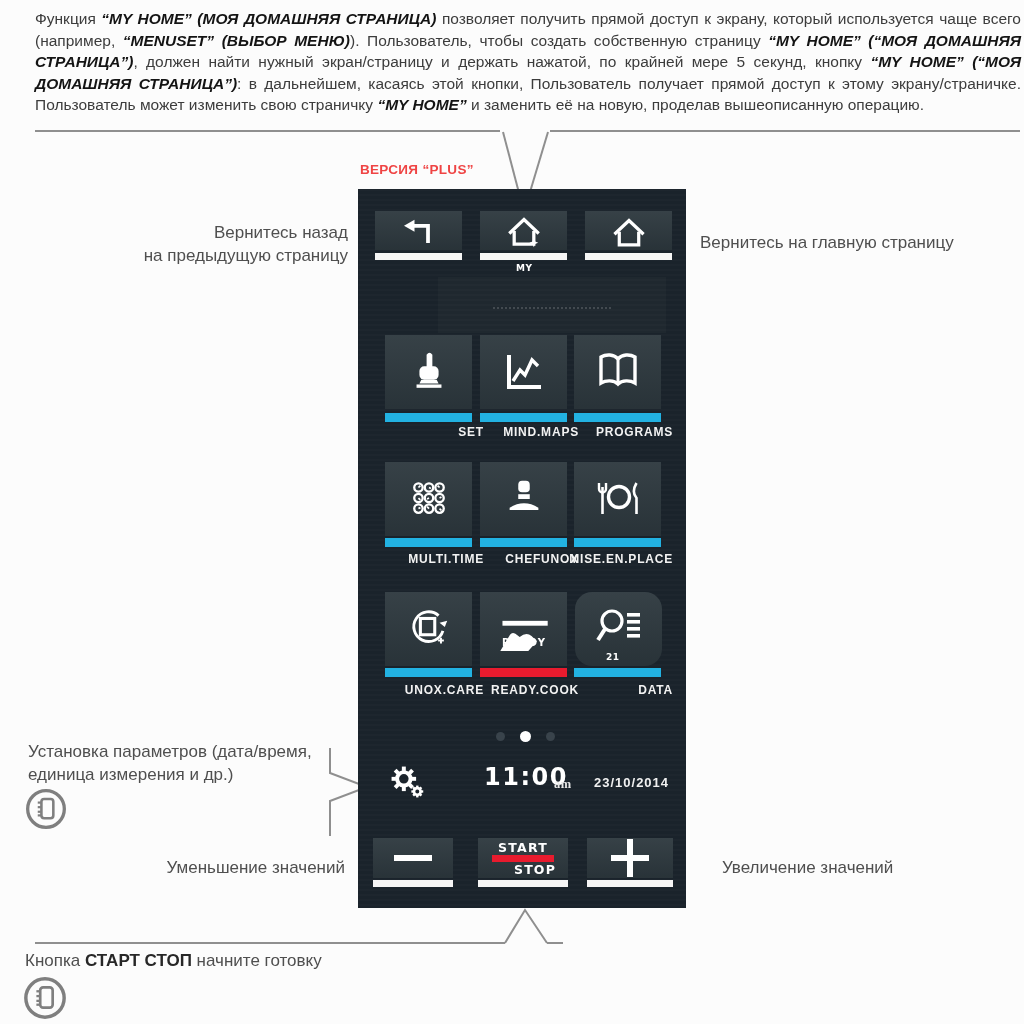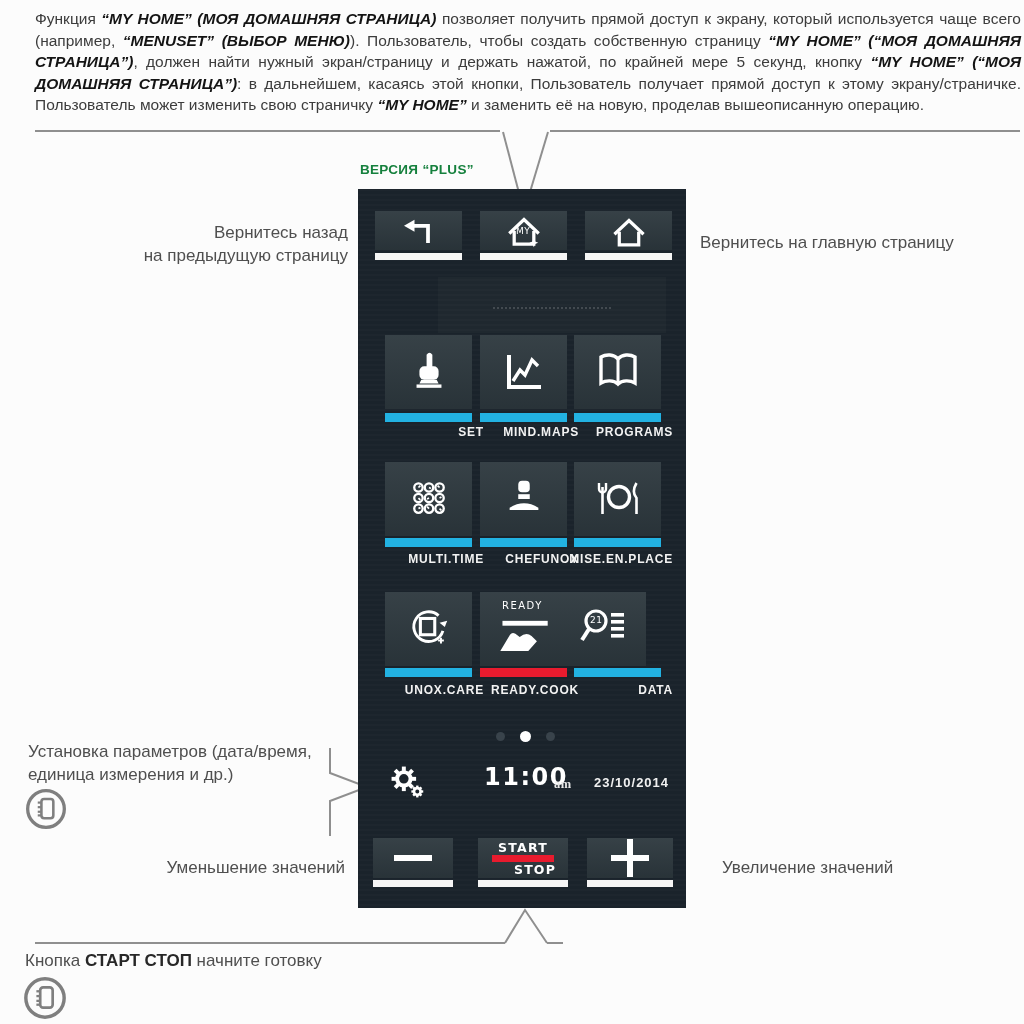--- a/index.html
+++ b/index.html
@@ -4,42 +4,42 @@
 <style>
   html,body{margin:0;padding:0;}
   body{width:1024px;height:1024px;background:#fcfcfc;font-family:"Liberation Sans",sans-serif;position:relative;overflow:hidden;}
   .abs{position:absolute;}
   
   #intro{left:35px;top:8px;width:986px;font-size:15.5px;line-height:21.5px;color:#3c3c3c;text-align:justify;}
   #intro b{color:#141414;font-weight:700;font-style:italic;}
   
   .ann{font-size:17px;color:#4f4f4f;line-height:23px;white-space:pre-line;}
   .ann.r{text-align:right;}
-  #version-label{left:360px;top:162px;font-size:13.5px;font-weight:700;color:#15803d;letter-spacing:.3px;}
+  #version-label{left:360px;top:162px;font-size:13.5px;font-weight:700;color:#ef4444;letter-spacing:.3px;}
   
   #lines{left:0;top:0;pointer-events:none;}
   
   #panel{left:358px;top:189px;width:328px;height:719px;background:#1a232b;
     background-image:repeating-linear-gradient(180deg,rgba(255,255,255,.016) 0 2px,transparent 2px 5px);}
   .pbtn{background:#2c373d;background-image:linear-gradient(180deg,rgba(255,255,255,.05),rgba(0,0,0,.08));cursor:pointer;}
   .wbar{background:#f5f5f5;height:7px;}
   .tile{width:87px;height:74px;background:#2c373d;background-image:linear-gradient(180deg,rgba(255,255,255,.05),rgba(0,0,0,.08));display:flex;align-items:center;justify-content:center;cursor:pointer;}
   .tbar{width:87px;height:9px;}
   .cyan{background:#22b2e2;}
   .red{background:#e81b2e;}
   .tlabel{width:110px;text-align:right;font-size:12px;font-weight:700;letter-spacing:.8px;color:#f2f2f2;}
   .ticon{display:block;}
   .ghost-dots{border-top:2px dotted rgba(255,255,255,.16);}
   .dot{border-radius:50%;background:#39434b;}
   .dot.active{background:#fff;}
   #time-text{font-size:24px;font-weight:700;letter-spacing:1.5px;color:#fff;font-family:"DejaVu Sans",sans-serif;}
   #meridiem-text{font-size:12.5px;font-weight:700;color:#e8e8e8;letter-spacing:.5px;font-family:Liberation Serif, serif;}
   #date-text{font-size:13px;font-weight:700;color:#f0f0f0;letter-spacing:1px;}
   .bb-label{font-size:12.5px;font-weight:700;letter-spacing:1.2px;color:#fff;text-align:center;line-height:13px;font-family:"DejaVu Sans",sans-serif;}
-  .icon-text{position:absolute;color:#fff;font-weight:400;font-family:"DejaVu Sans",sans-serif;}
+  .icon-text{position:absolute;color:#fff;font-weight:700;font-family:"DejaVu Sans",sans-serif;margin-top:37px;}
   .note{font-size:17px;color:#4f4f4f;}
   .note b{color:#272727;}
 </style>
 </head>
 <body>
 
 <div class="abs" id="intro"><span>Функция </span><b>“MY HOME” (МОЯ ДОМАШНЯЯ СТРАНИЦА)</b><span> позволяет получить прямой доступ к экрану, который используется чаще всего (например, </span><b>“MENUSET” (ВЫБОР МЕНЮ)</b><span>). Пользователь, чтобы создать собственную страницу </span><b>“MY HOME” (“МОЯ ДОМАШНЯЯ СТРАНИЦА”)</b><span>, должен найти нужный экран/страницу и держать нажатой, по крайней мере 5 секунд, кнопку </span><b>“MY HOME” (“МОЯ ДОМАШНЯЯ СТРАНИЦА”)</b><span>: в дальнейшем, касаясь этой кнопки, Пользователь получает прямой доступ к этому экрану/страничке. Пользователь может изменить свою страничку </span><b>“MY HOME”</b><span> и заменить её на новую, проделав вышеописанную операцию.</span></div>
 
 <svg class="abs" id="lines" width="1024" height="1024">
   <g fill="none" stroke="#8f8f8f" stroke-width="2">
@@ -205,21 +205,21 @@
   <div class="abs tile" style="left:122px;top:403px;">
     <span class="icon-text" style="left:22px;top:8px;font-size:10px;letter-spacing:1.5px;">READY</span>
     <svg class="abs" style="left:16px;top:24px;" width="56" height="42" viewBox="0 0 52 38">
       <rect x="6" y="4" width="42" height="4.5" fill="#fff"></rect>
       <path d="M4 32 L13 17 q2 -3 5 -1 l4 3 q6 -5 11 -1 l5 5 -8 9 Z" fill="#fff"></path>
     </svg>
   </div>
   <div class="abs tbar red" style="left:122px;top:479px;"></div>
   <div class="abs tlabel" style="left:111px;top:494px;">READY.COOK</div>
 
-  <div class="abs tile" style="left:201px;top:403px;">
+  <div class="abs tile" style="left:217px;top:403px;border-radius:17px;">
     <svg width="50" height="50" viewBox="0 0 50 50" class="ticon">
       <circle cx="18" cy="17" r="10" fill="none" stroke="#fff" stroke-width="3.2"></circle>
       <path d="M11 25 L4 36" stroke="#fff" stroke-width="4"></path>
       <g fill="#fff">
           <rect x="33" y="9" width="13" height="3.6"></rect>
           <rect x="33" y="16" width="13" height="3.6"></rect>
           <rect x="33" y="23" width="13" height="3.6"></rect>
           <rect x="33" y="30" width="13" height="3.6"></rect>
         </g>
     </svg>

